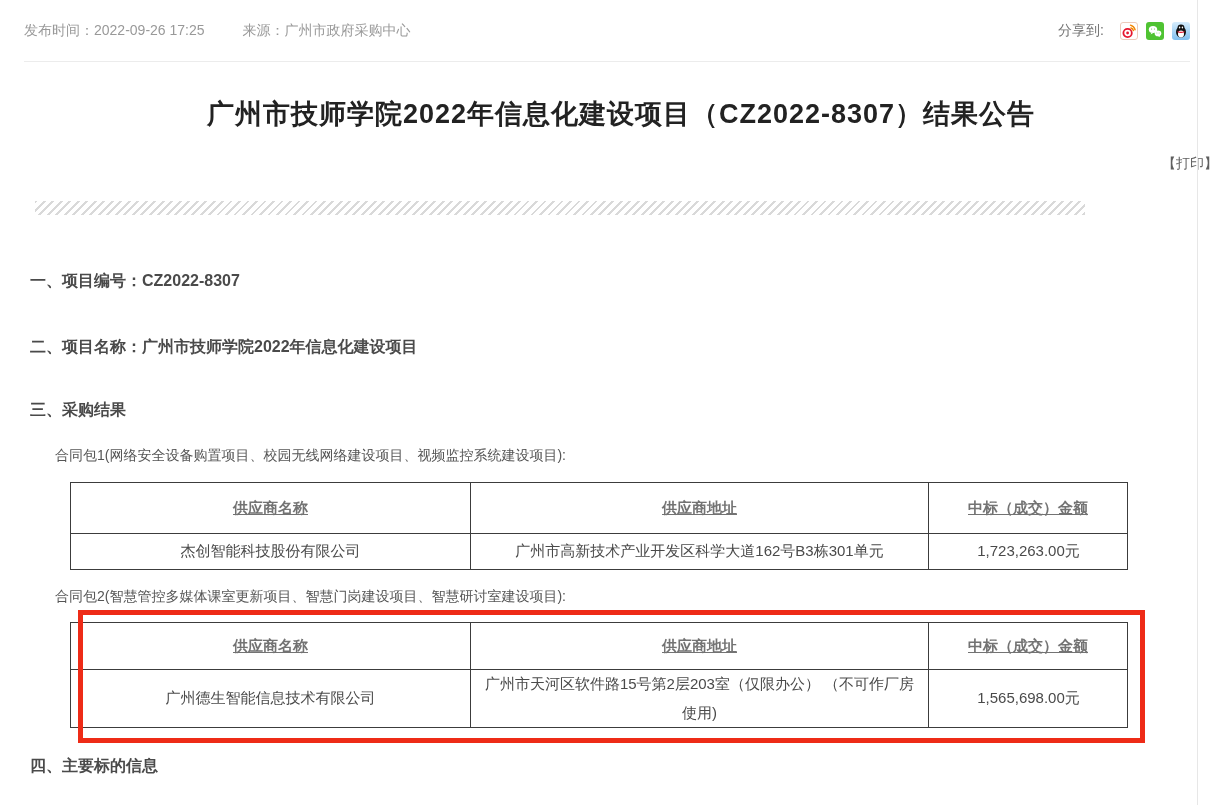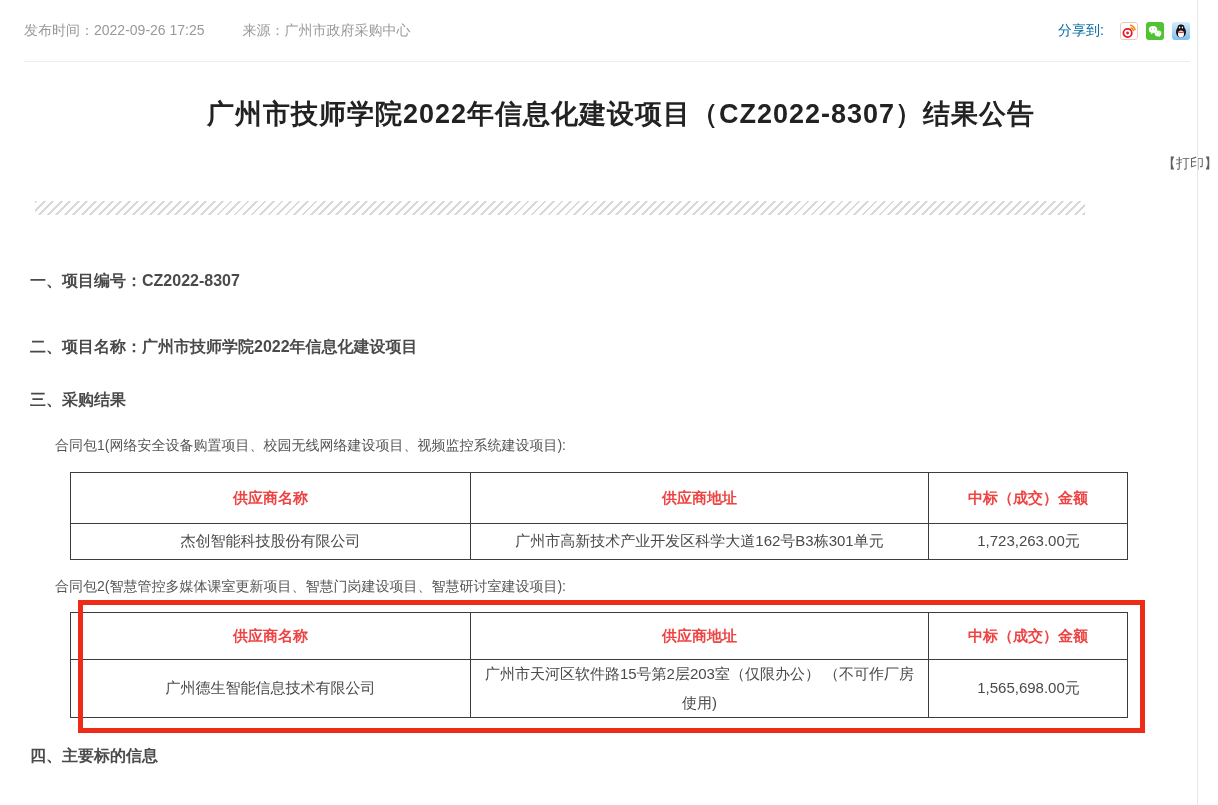--- a/index.html
+++ b/index.html
@@ -19,21 +19,21 @@
   
   .meta-bar {
     height:62px;
     margin:0 28px 0 24px;
     border-bottom:1px solid #ececec;
     display:flex; align-items:center;
     color:#999; font-size:14px;
   }
   .meta-item { margin-right:38px; white-space:nowrap; }
   .meta-share { margin-left:auto; display:flex; align-items:center; }
-  .share-label { color:#0369a1; font-size:14px; margin-right:8px; }
+  .share-label { color:#737373; font-size:14px; margin-right:8px; }
   .share-icon { width:18px; height:18px; margin-left:8px; display:inline-block; cursor:pointer; }
   .share-icon svg { display:block; width:18px; height:18px; }
   
   .title {
     margin-top:34px;
     text-align:center;
     font-size:27px; font-weight:bold; color:#222;
     letter-spacing:1px;
     padding-left:24px;
   }
@@ -47,21 +47,21 @@
     width:1050px; height:14px;
     background:repeating-linear-gradient(135deg,#d9d9d9 0,#d9d9d9 2px,#ffffff 2px,#ffffff 6px);
   }
   
   .section-heading {
     margin-left:30px;
     font-size:16px; font-weight:bold; color:#4a4a4a;
   }
   .sh1 { margin-top:56px; }
   .sh2 { margin-top:45px; }
-  .sh3 { margin-top:32px; }
+  .sh3 { margin-top:42px; }
   .sh4 { margin-top:28px; }
   .pkg-intro {
     margin:26px 0 0 55px;
     font-size:14px; color:#555;
   }
   .pkg2-intro { margin-top:18px; }
   
   .result-table {
     margin:17px 0 0 70px;
     border-collapse:collapse;
@@ -69,21 +69,21 @@
     width:1057px;
     font-size:15px; color:#4a4a4a;
   }
   .result-table th, .result-table td {
     border:1px solid #3c3c3c;
     text-align:center;
     vertical-align:middle;
     padding:0 10px;
     background:#fff;
   }
-  .result-table th { font-weight:bold; color:#ef4444; height:51px; }
+  .result-table th { font-weight:bold; color:#737373; height:51px;text-decoration:underline; }
   .t1 td { height:36px;text-align:center; }
   .t2 th { height:47px; }
   .t2 td { height:55px; line-height:1.9; }
   .amount-cell { text-align:center; padding-right:9px !important; }
   
   .pkg2-wrap { position:relative; margin-top:16px; }
   .pkg2-wrap .result-table { margin-top:0; }
   .red-box {
     position:absolute;
     left:78px; top:-12px;

